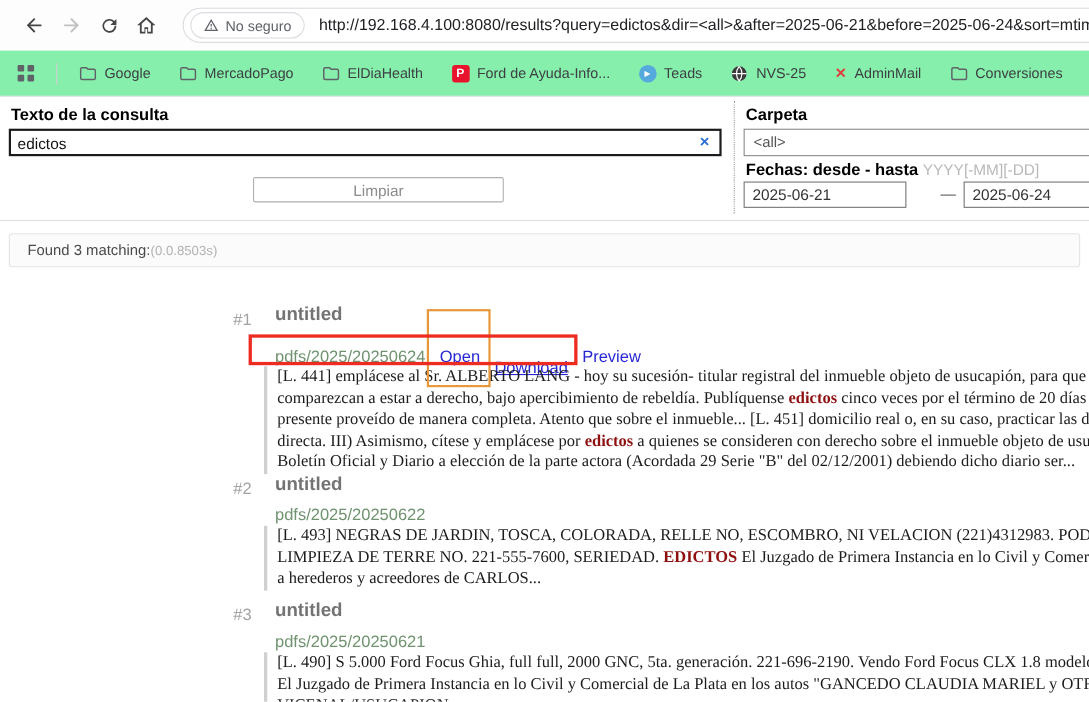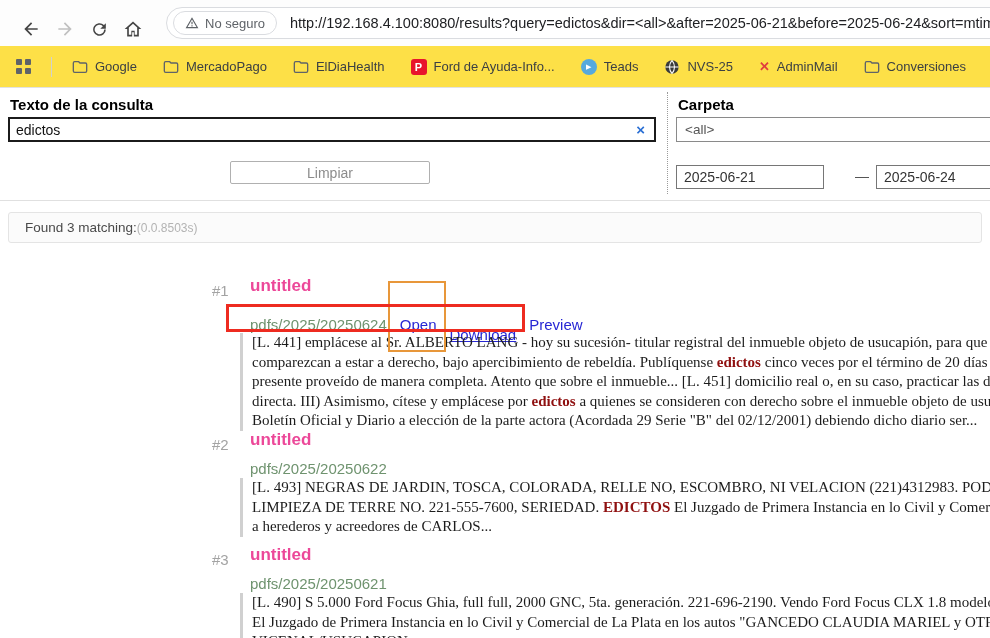--- a/index.html
+++ b/index.html
@@ -7,31 +7,31 @@
     --red-box:#ee2b20; --orange-box:#e8973a; --chrome-icon:#5f6368;
   }
   *{box-sizing:border-box;}
   html,body{margin:0;padding:0;}
   body{
     width:990px;height:638px;position:relative;overflow:hidden;background:#fff;
     font-family:"Liberation Sans",sans-serif;color:#202124;
   }
   
   .toolbar{position:absolute;top:0;left:0;width:990px;height:46px;background:#fdfdfd;
-    display:flex;align-items:flex-end;padding-left:14px;}
+    display:flex;align-items:center;padding-left:14px;}
   .nav-btn{width:34px;height:34px;display:flex;align-items:center;justify-content:center;
     border-radius:50%;flex:0 0 auto;}
   .nav-btn svg{display:block;}
   .omnibox{position:absolute;left:166px;top:7px;width:1010px;height:32px;border:1px solid #dadce0;
     border-radius:16px;background:#fff;display:flex;align-items:center;overflow:hidden;}
   .sec-chip{margin-left:6px;height:24px;border:1px solid #dadce0;border-radius:13px;
     display:flex;align-items:center;gap:6px;padding:0 11px;color:#5f6368;font-size:13px;flex:0 0 auto;}
   .sec-chip svg{display:block;}
   .url-text{margin-left:13px;font-size:14.5px;color:#202124;white-space:nowrap;}
-  .bookmarks{position:absolute;top:46px;left:0;width:990px;height:42px;background:#fde047;
+  .bookmarks{position:absolute;top:46px;left:0;width:990px;height:42px;background:#86efac;
     border-bottom:1px solid #e2e2e2;display:flex;align-items:center;padding-left:16px;gap:26px;
     font-size:13px;color:#3c4043;overflow:hidden;}
   .apps-grid{display:grid;grid-template-columns:6px 6px;grid-gap:3px;flex:0 0 auto;}
   .apps-grid i{width:6px;height:6px;background:#5f6368;border-radius:1px;}
   .bm-sep{width:1px;height:20px;background:#d0d0d0;flex:0 0 auto;margin:0 -6px;}
   .bm{display:flex;align-items:center;gap:7px;white-space:nowrap;flex:0 0 auto;}
   .bm .ic{flex:0 0 auto;display:flex;align-items:center;justify-content:center;}
   .ic-mesa{width:16px;height:16px;background:#e8132c;border-radius:3px;color:#fff;
     font-size:11px;font-weight:bold;display:flex;align-items:center;justify-content:center;}
   .ic-teads{width:16px;height:16px;background:#56a9dd;border-radius:50%;color:#fff;
@@ -43,21 +43,21 @@
   .q-label{position:absolute;left:10px;top:8px;}
   .q-box{position:absolute;left:8px;top:29px;width:648px;height:25px;border:2px solid #1b1b1b;
     display:flex;align-items:center;background:#fff;}
   .q-box input{border:none;outline:none;flex:1;font-size:14px;font-family:"Liberation Sans",sans-serif;
     padding:0 0 0 6px;color:#111;background:transparent;}
   .q-clear{color:#2a6fd4;font-weight:bold;font-size:15px;padding:0 9px;cursor:pointer;}
   .btn{position:absolute;top:73px;height:23px;background:#fff;border:1px solid #b0b0b0;border-radius:2px;
     color:#8c8c8c;font-size:14px;font-family:"Liberation Sans",sans-serif;display:flex;
     align-items:center;justify-content:center;}
   .btn-buscar{left:10px;width:208px;}
-  .btn-limpiar{left:230px;width:200px;}
+  .btn-limpiar{left:230px;width:228px;}
   .form-divider{position:absolute;left:667px;top:4px;height:102px;border-left:1px dotted #9a9a9a;}
   .carpeta-label{position:absolute;left:678px;top:8px;}
   .select-box{position:absolute;left:676px;top:29px;width:345px;height:25px;border:1px solid #8a8a8a;
     background:#fff;font-size:13.5px;color:#555;display:flex;align-items:center;padding-left:8px;}
   .fechas-label{position:absolute;left:678px;top:58px;white-space:nowrap;}
   .fechas-hint{font-weight:normal;color:#b8b8b8;font-size:14px;}
   .date-input{position:absolute;top:77px;height:24px;border:1px solid #767676;background:#fff;
     font-size:14px;font-family:"Liberation Sans",sans-serif;color:#333;padding:0 0 0 7px;outline:none;}
   .date-from{left:676px;width:148px;}
   .date-dash{position:absolute;left:855px;top:80px;color:#555;font-size:14px;}
@@ -65,21 +65,21 @@
   
   .found-bar{position:absolute;top:212px;left:8px;width:974px;height:31px;background:#fbfbfb;
     border:1px solid #e4e4e4;border-radius:3px;font-size:13.5px;color:#4a4a4a;
     display:flex;align-items:center;padding-left:16px;white-space:nowrap;overflow:hidden;}
   .found-query{font-weight:bold;font-style:italic;color:#333;margin:0 4px 0 4px;}
   .found-time{color:#b3b3b3;font-size:12px;}
   
   .result{position:absolute;left:0;width:1200px;}
   .r1{top:276px;} .r2{top:430px;} .r3{top:545px;}
   .r-num{position:absolute;left:212px;top:6px;color:#a3a3a3;font-size:15px;}
-  .r-title{position:absolute;left:250px;top:0;font-size:17px;font-weight:bold;color:#ec4899;}
+  .r-title{position:absolute;left:250px;top:0;font-size:17px;font-weight:bold;color:#737373;}
   .r-pathrow{position:absolute;left:250px;top:30px;font-size:15px;display:flex;gap:13px;
     align-items:center;white-space:nowrap;}
   .r-path{color:var(--path-green);}
   .r-link{color:var(--link);text-decoration:none;cursor:pointer;}
   .r-link.u{text-decoration:underline;margin-top:20px;}
   .r-snippet{position:absolute;left:240px;border-left:3px solid #d0d0d0;padding-left:9px;
     font-family:"Liberation Serif",serif;font-size:15px;line-height:19.5px;color:#1c1c1c;
     white-space:pre;}
   .r1 .r-snippet{top:57px;} .r2 .r-snippet{top:48px;} .r3 .r-snippet{top:48px;}
   .r-snippet .hl{color:var(--highlight);font-weight:bold;}
@@ -195,20 +195,24 @@
     <input type="text" value="edictos" style="">
     <span class="q-clear">×</span>
   </div>
   <button class="btn btn-limpiar">Limpiar</button>
 
   <div class="form-divider"></div>
 
   <div class="lbl carpeta-label">Carpeta</div>
   <div class="select-box">&lt;all&gt;</div>
 
+  <div class="lbl fechas-label">
+    <span>Fechas: desde - hasta</span>
+    <span class="fechas-hint">YYYY[-MM][-DD]</span>
+  </div>
   <input class="date-input date-from" type="text" value="2025-06-21" style="">
   <span class="date-dash">—</span>
   <input class="date-input date-to" type="text" value="2025-06-24" style="">
 </div>
 
 <div class="found-bar">
   <span>Found 3 matching:</span>
   <span class="found-time">(0.0.8503s)</span>
 </div>
 

